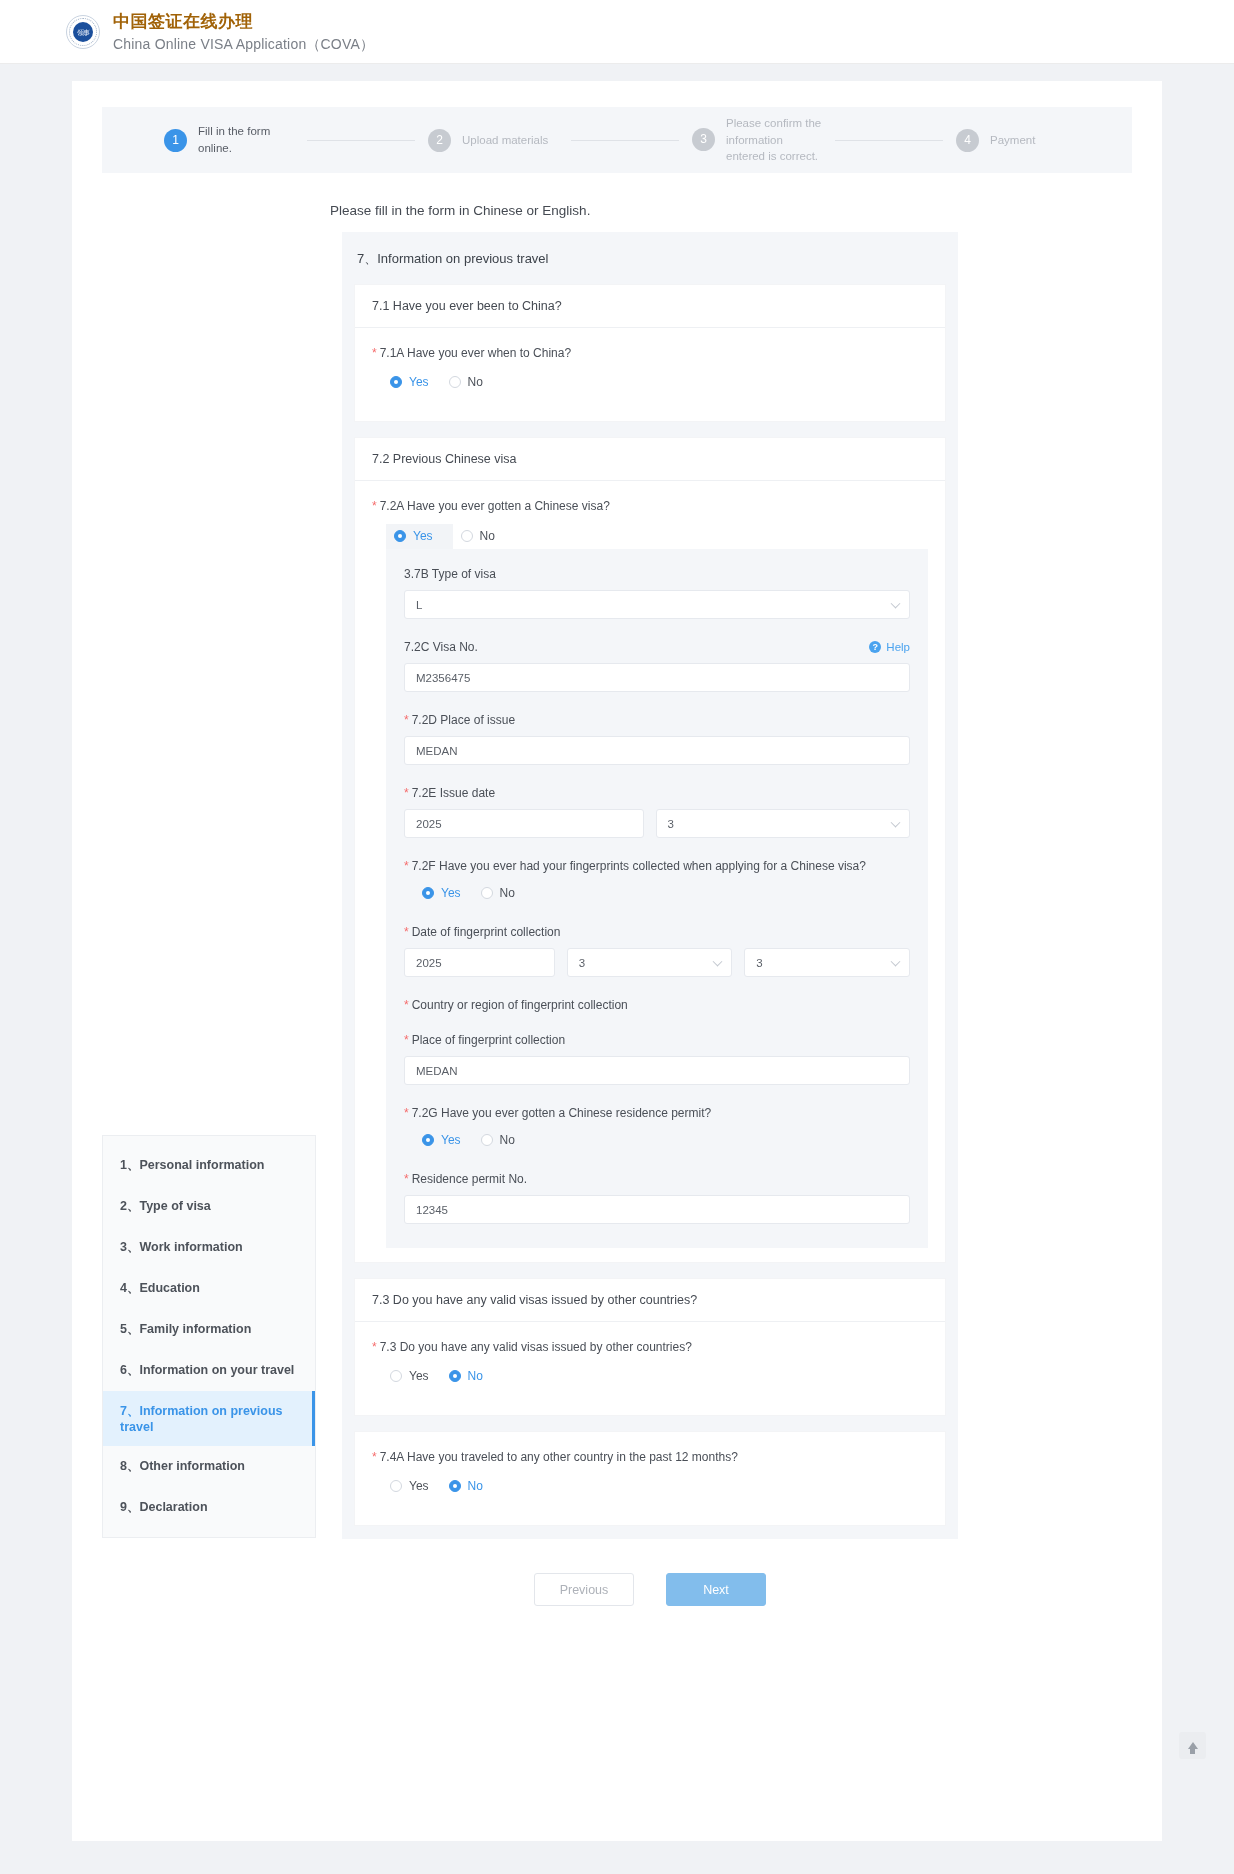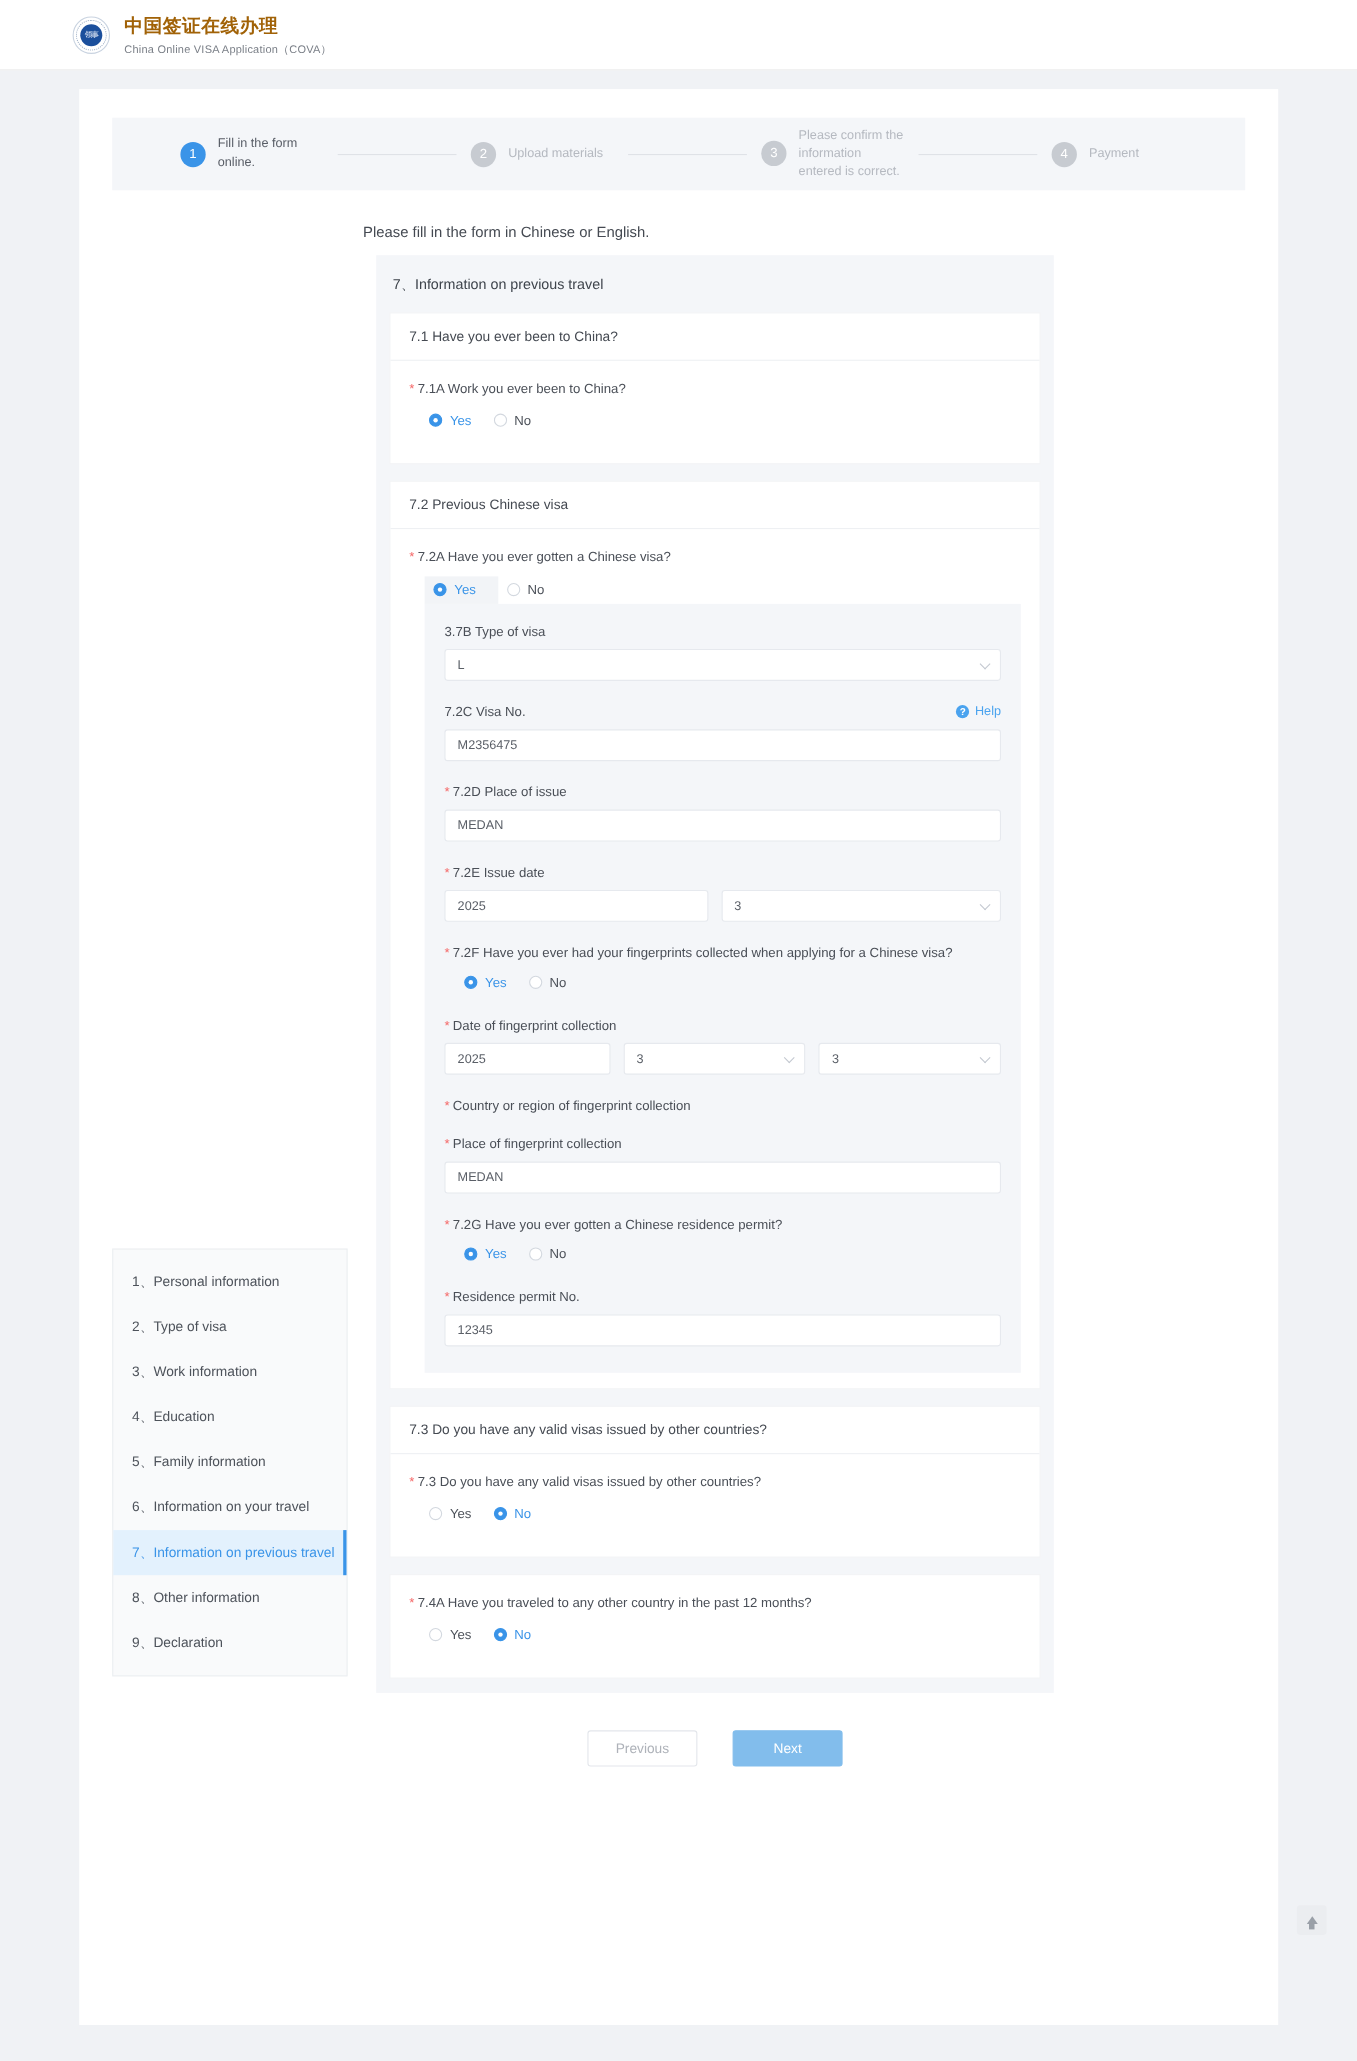--- a/index.html
+++ b/index.html
@@ -48,21 +48,21 @@
     line-height: 22px;
     text-align: center;
     letter-spacing: -1px;
     overflow: hidden;
   }
   .brand-text { display: flex; flex-direction: column; gap: 3px; }
   .brand-cn {
     font-size: 17px; font-weight: bold; color: #a16207; letter-spacing: .5px;
   }
   .brand-en {
-    font-size: 10px; color: #7a7f87; letter-spacing: .2px;
+    font-size: 14px; color: #7a7f87; letter-spacing: .2px;
   }
 
   
   .page {
     width: 1090px;
     margin: 17px auto 0 auto;
     background: #ffffff;
     padding: 26px 30px 40px 30px;
     min-height: 1760px;
     position: relative;
@@ -225,20 +225,21 @@
     background: #f9fafb;
     border: 1px solid #eceef1;
     padding: 9px 0 9px 0;
   }
   .side-item {
     font-size: 12.5px;
     color: #4d525a;
     padding: 12px 0 12px 17px;
     position: relative;
     cursor: pointer;
+    font-weight: bold;
   }
   .side-item.active {
     background: #e3f1fd;
     color: #3a94e8;
   }
   .side-item.active::after {
     content: "";
     position: absolute; right: 0; top: 0; bottom: 0;
     width: 3px; background: #3a94e8;
   }
@@ -338,21 +339,21 @@
       <div class="side-item">9、Declaration</div>
     </div>
 
     <div class="section-wrap">
       <div class="section-title">7、Information on previous travel</div>
 
       <div class="card">
         <div class="card-head">7.1 Have you ever been to China?</div>
         <div class="card-body">
           <div class="field-label">
-            <span class="req">*</span><span>7.1A Work you ever been to China?</span>
+            <span class="req">*</span><span>7.1A Have you ever when to China?</span>
           </div>
           <div class="radio-row">
             <div class="radio on">
               <span class="dot"></span>
               <span class="txt">Yes</span>
             </div>
             <div class="radio">
               <span class="dot"></span>
               <span class="txt">No</span>
             </div>

